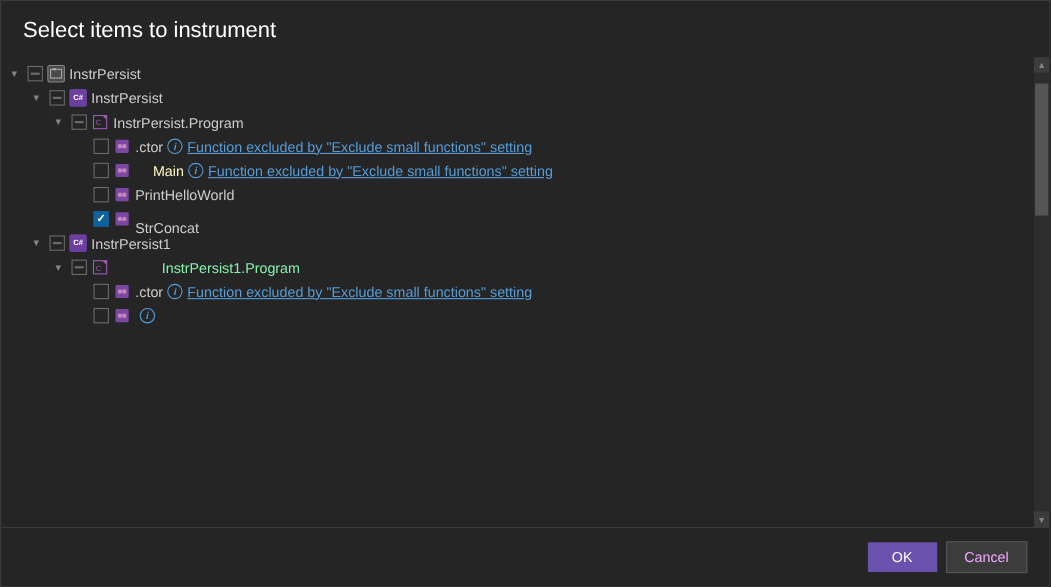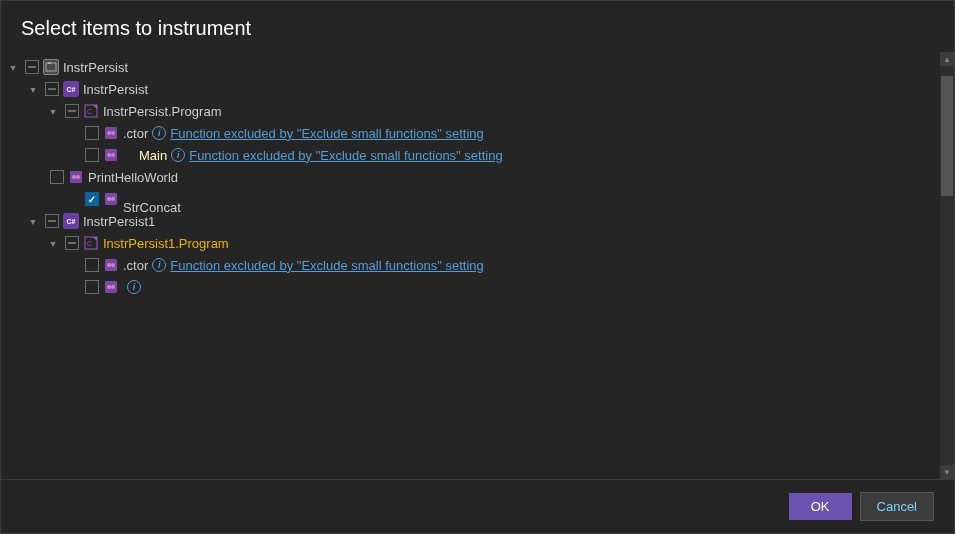--- a/index.html
+++ b/index.html
@@ -95,21 +95,21 @@
       border: none;
       padding: 6px 22px;
       cursor: pointer;
       font-size: 13px;
       font-family: Liberation Sans, sans-serif;
       margin-right: 8px;
     }
 
     .btn-cancel {
       background: #3c3c3c;
-      color: #7dd3fc;
+      color: #f0abfc;
       border: 1px solid #555;
       padding: 6px 16px;
       cursor: pointer;
       font-size: 13px;
       font-family: 'Segoe UI', Arial, sans-serif;
     }
 
     
     .scrollbar-track {
       width: 14px;
@@ -211,21 +211,21 @@
             <svg width="14" height="14" viewBox="0 0 14 14">
         <rect x="1" y="1" width="12" height="12" rx="1" fill="#7b47a3"></rect>
         <circle cx="5" cy="7" r="2" fill="#c586c0"></circle>
         <circle cx="9" cy="7" r="2" fill="#c586c0"></circle>
       </svg>
           </span>
           <span style="color: #fef9c3; margin-right: 4px; margin-left: 16px;">Main</span>
           <span style="display: inline-flex; align-items: center; justify-content: center; width: 14px; height: 14px; border-radius: 50%; border: 1px solid rgb(86, 156, 214); color: rgb(86, 156, 214); font-size: 9px; font-style: italic; font-weight: bold; margin-right: 4px; flex-shrink: 0; cursor: pointer;">i</span>
           <span style="color: rgb(86, 156, 214); text-decoration: underline; cursor: pointer;">Function excluded by "Exclude small functions" setting</span>
         </div>
-        <div class="tree-item" style="padding-left: 29px;">
+        <div class="tree-item" style="padding-left: 64px;">
           <span style="width: 16px; height: 16px; display: inline-flex; align-items: center; justify-content: center; flex-shrink: 0; color: rgb(133, 133, 133); font-size: 10px; cursor: pointer; visibility: hidden;">▾</span>
           <span style="width: 14px; height: 14px; border: 1px solid rgb(107, 107, 107); background: transparent; display: inline-flex; align-items: center; justify-content: center; flex-shrink: 0; margin: 0px 4px; cursor: pointer;"></span>
           <span style="width: 16px; height: 16px; display: inline-flex; align-items: center; justify-content: center; flex-shrink: 0; margin-right: 4px; border-radius: 2px; font-size: 9px;">
             <svg width="14" height="14" viewBox="0 0 14 14">
         <rect x="1" y="1" width="12" height="12" rx="1" fill="#7b47a3"></rect>
         <circle cx="5" cy="7" r="2" fill="#c586c0"></circle>
         <circle cx="9" cy="7" r="2" fill="#c586c0"></circle>
       </svg>
           </span>
           <span style="color: rgb(204, 204, 204); margin-right: 4px;">PrintHelloWorld</span>
@@ -257,21 +257,21 @@
           <span style="width: 14px; height: 14px; border: 1px solid rgb(107, 107, 107); background: transparent; display: inline-flex; align-items: center; justify-content: center; flex-shrink: 0; margin: 0px 4px; cursor: pointer;">
             <span style="width:8px;height:2px;background:#6b6b6b;display:block;"></span>
           </span>
           <span style="width: 16px; height: 16px; display: inline-flex; align-items: center; justify-content: center; flex-shrink: 0; margin-right: 4px; border-radius: 2px; font-size: 9px;">
             <svg width="14" height="14" viewBox="0 0 14 14">
         <rect x="1" y="1" width="12" height="12" fill="none" stroke="#9b59b6" stroke-width="1"></rect>
         <polygon points="9,1 13,1 13,5" fill="#9b59b6"></polygon>
         <text x="3" y="10" font-size="7" fill="#9b59b6" font-family="Arial">C</text>
       </svg>
           </span>
-          <span style="color: #eab308; margin-right: 4px;">InstrPersist1.Program</span>
+          <span style="color: #86efac; margin-right: 4px; margin-left: 44px;">InstrPersist1.Program</span>
         </div>
         <div class="tree-item" style="padding-left: 64px;">
           <span style="width: 16px; height: 16px; display: inline-flex; align-items: center; justify-content: center; flex-shrink: 0; color: rgb(133, 133, 133); font-size: 10px; cursor: pointer; visibility: hidden;">▾</span>
           <span style="width: 14px; height: 14px; border: 1px solid rgb(107, 107, 107); background: transparent; display: inline-flex; align-items: center; justify-content: center; flex-shrink: 0; margin: 0px 4px; cursor: pointer;"></span>
           <span style="width: 16px; height: 16px; display: inline-flex; align-items: center; justify-content: center; flex-shrink: 0; margin-right: 4px; border-radius: 2px; font-size: 9px;">
             <svg width="14" height="14" viewBox="0 0 14 14">
         <rect x="1" y="1" width="12" height="12" rx="1" fill="#7b47a3"></rect>
         <circle cx="5" cy="7" r="2" fill="#c586c0"></circle>
         <circle cx="9" cy="7" r="2" fill="#c586c0"></circle>
       </svg>

